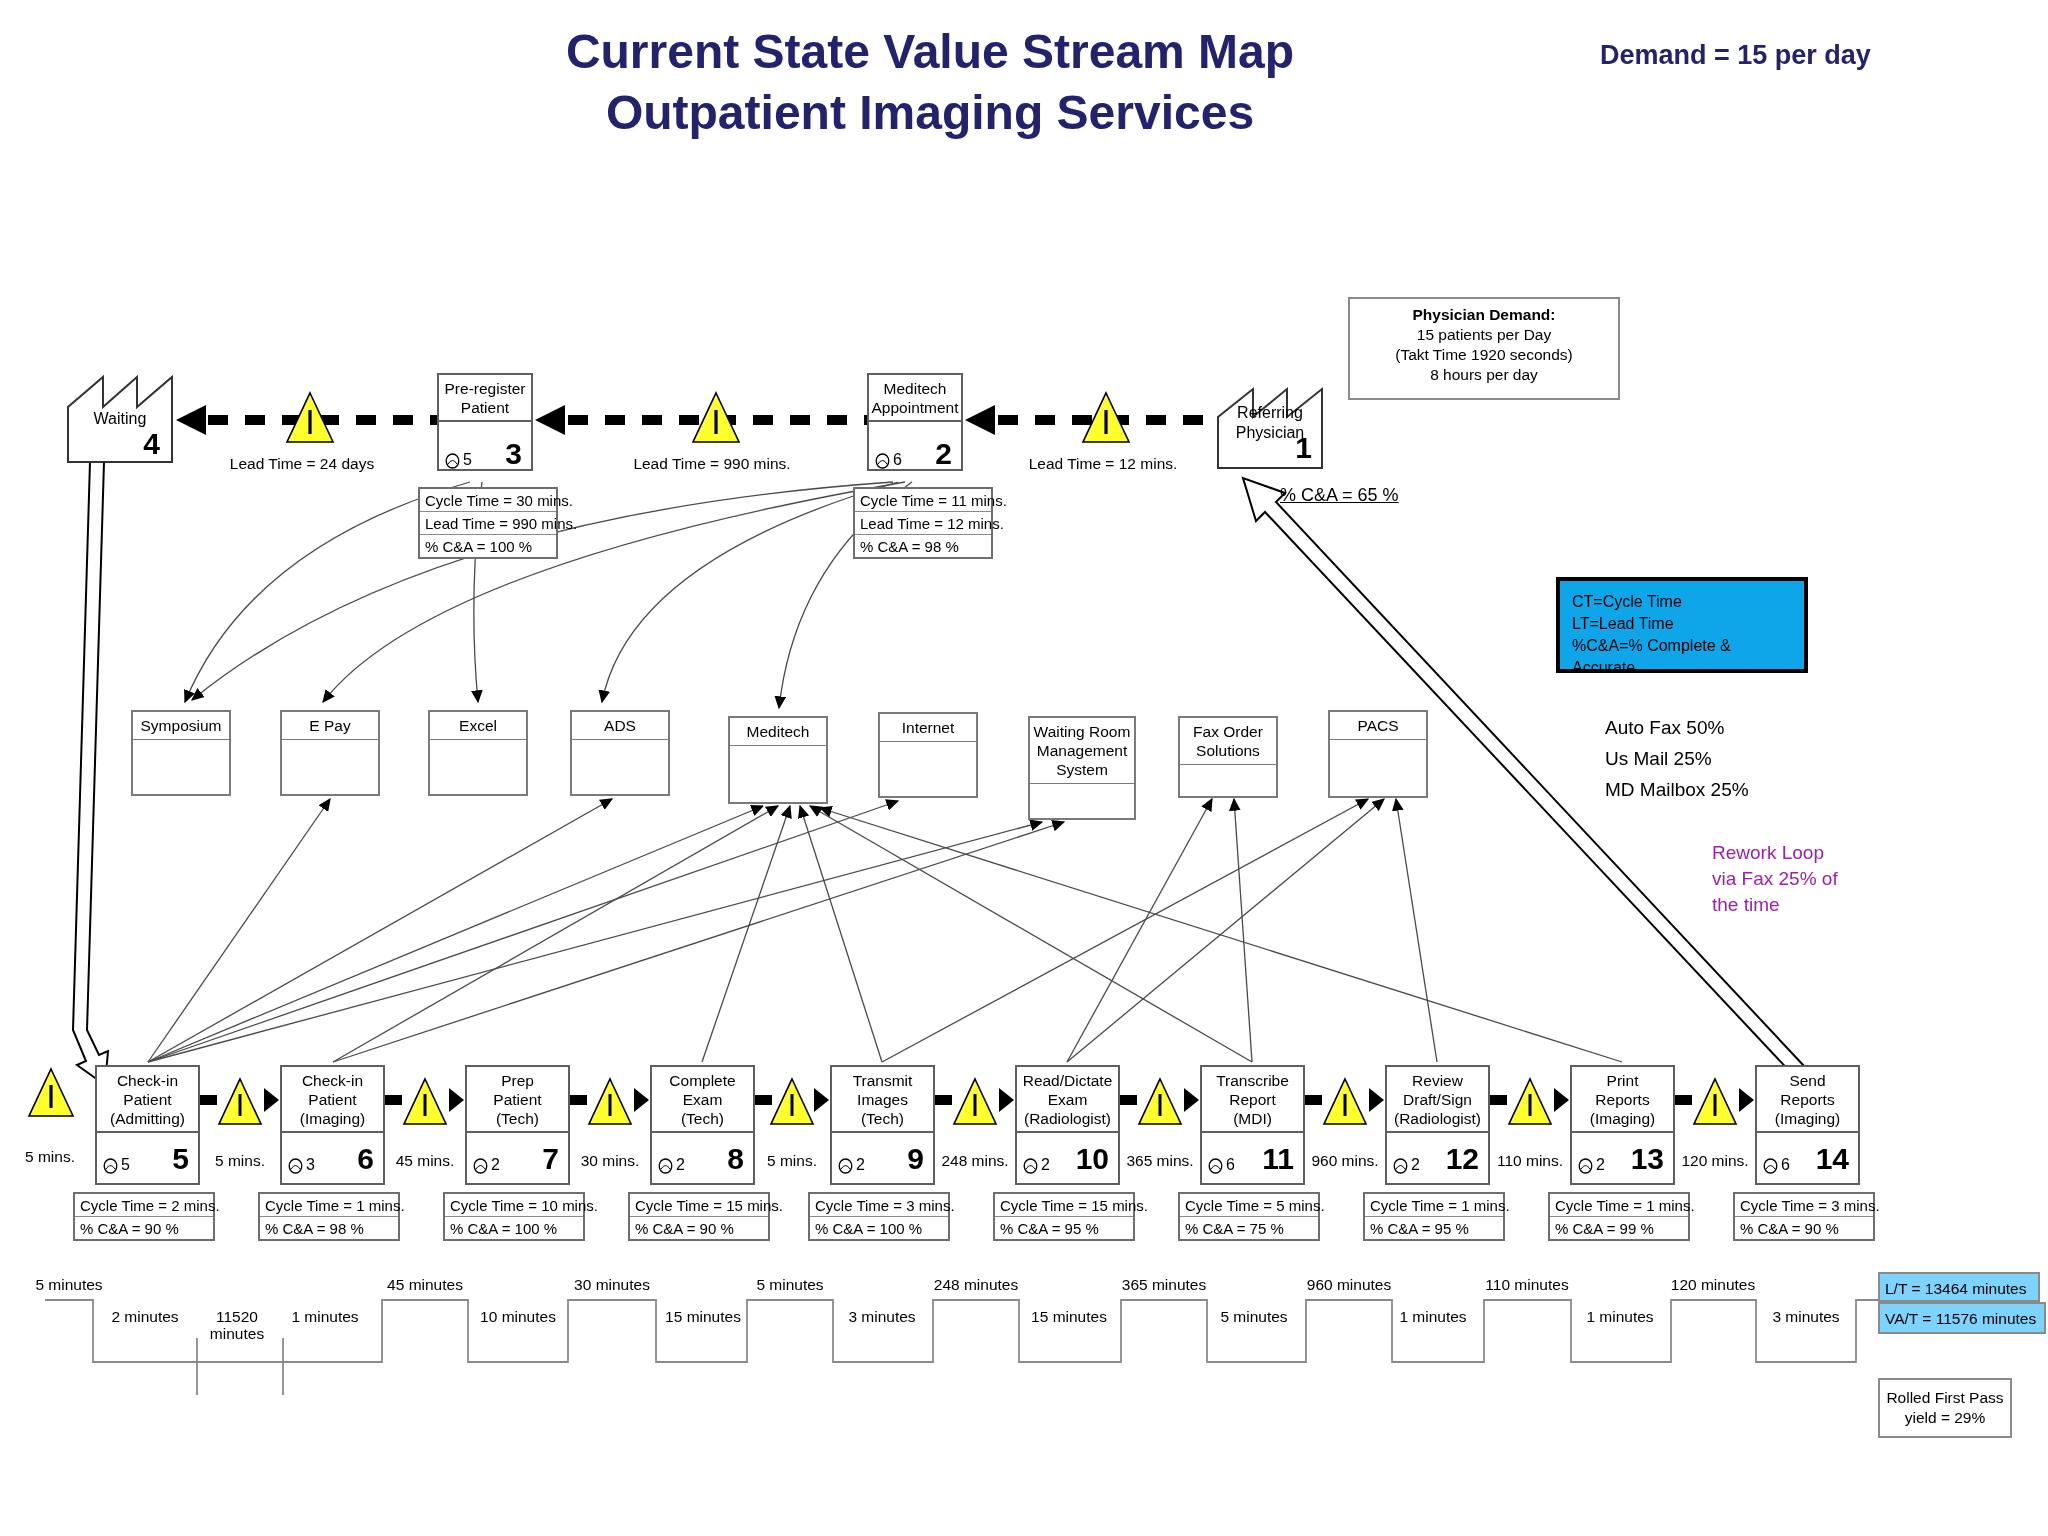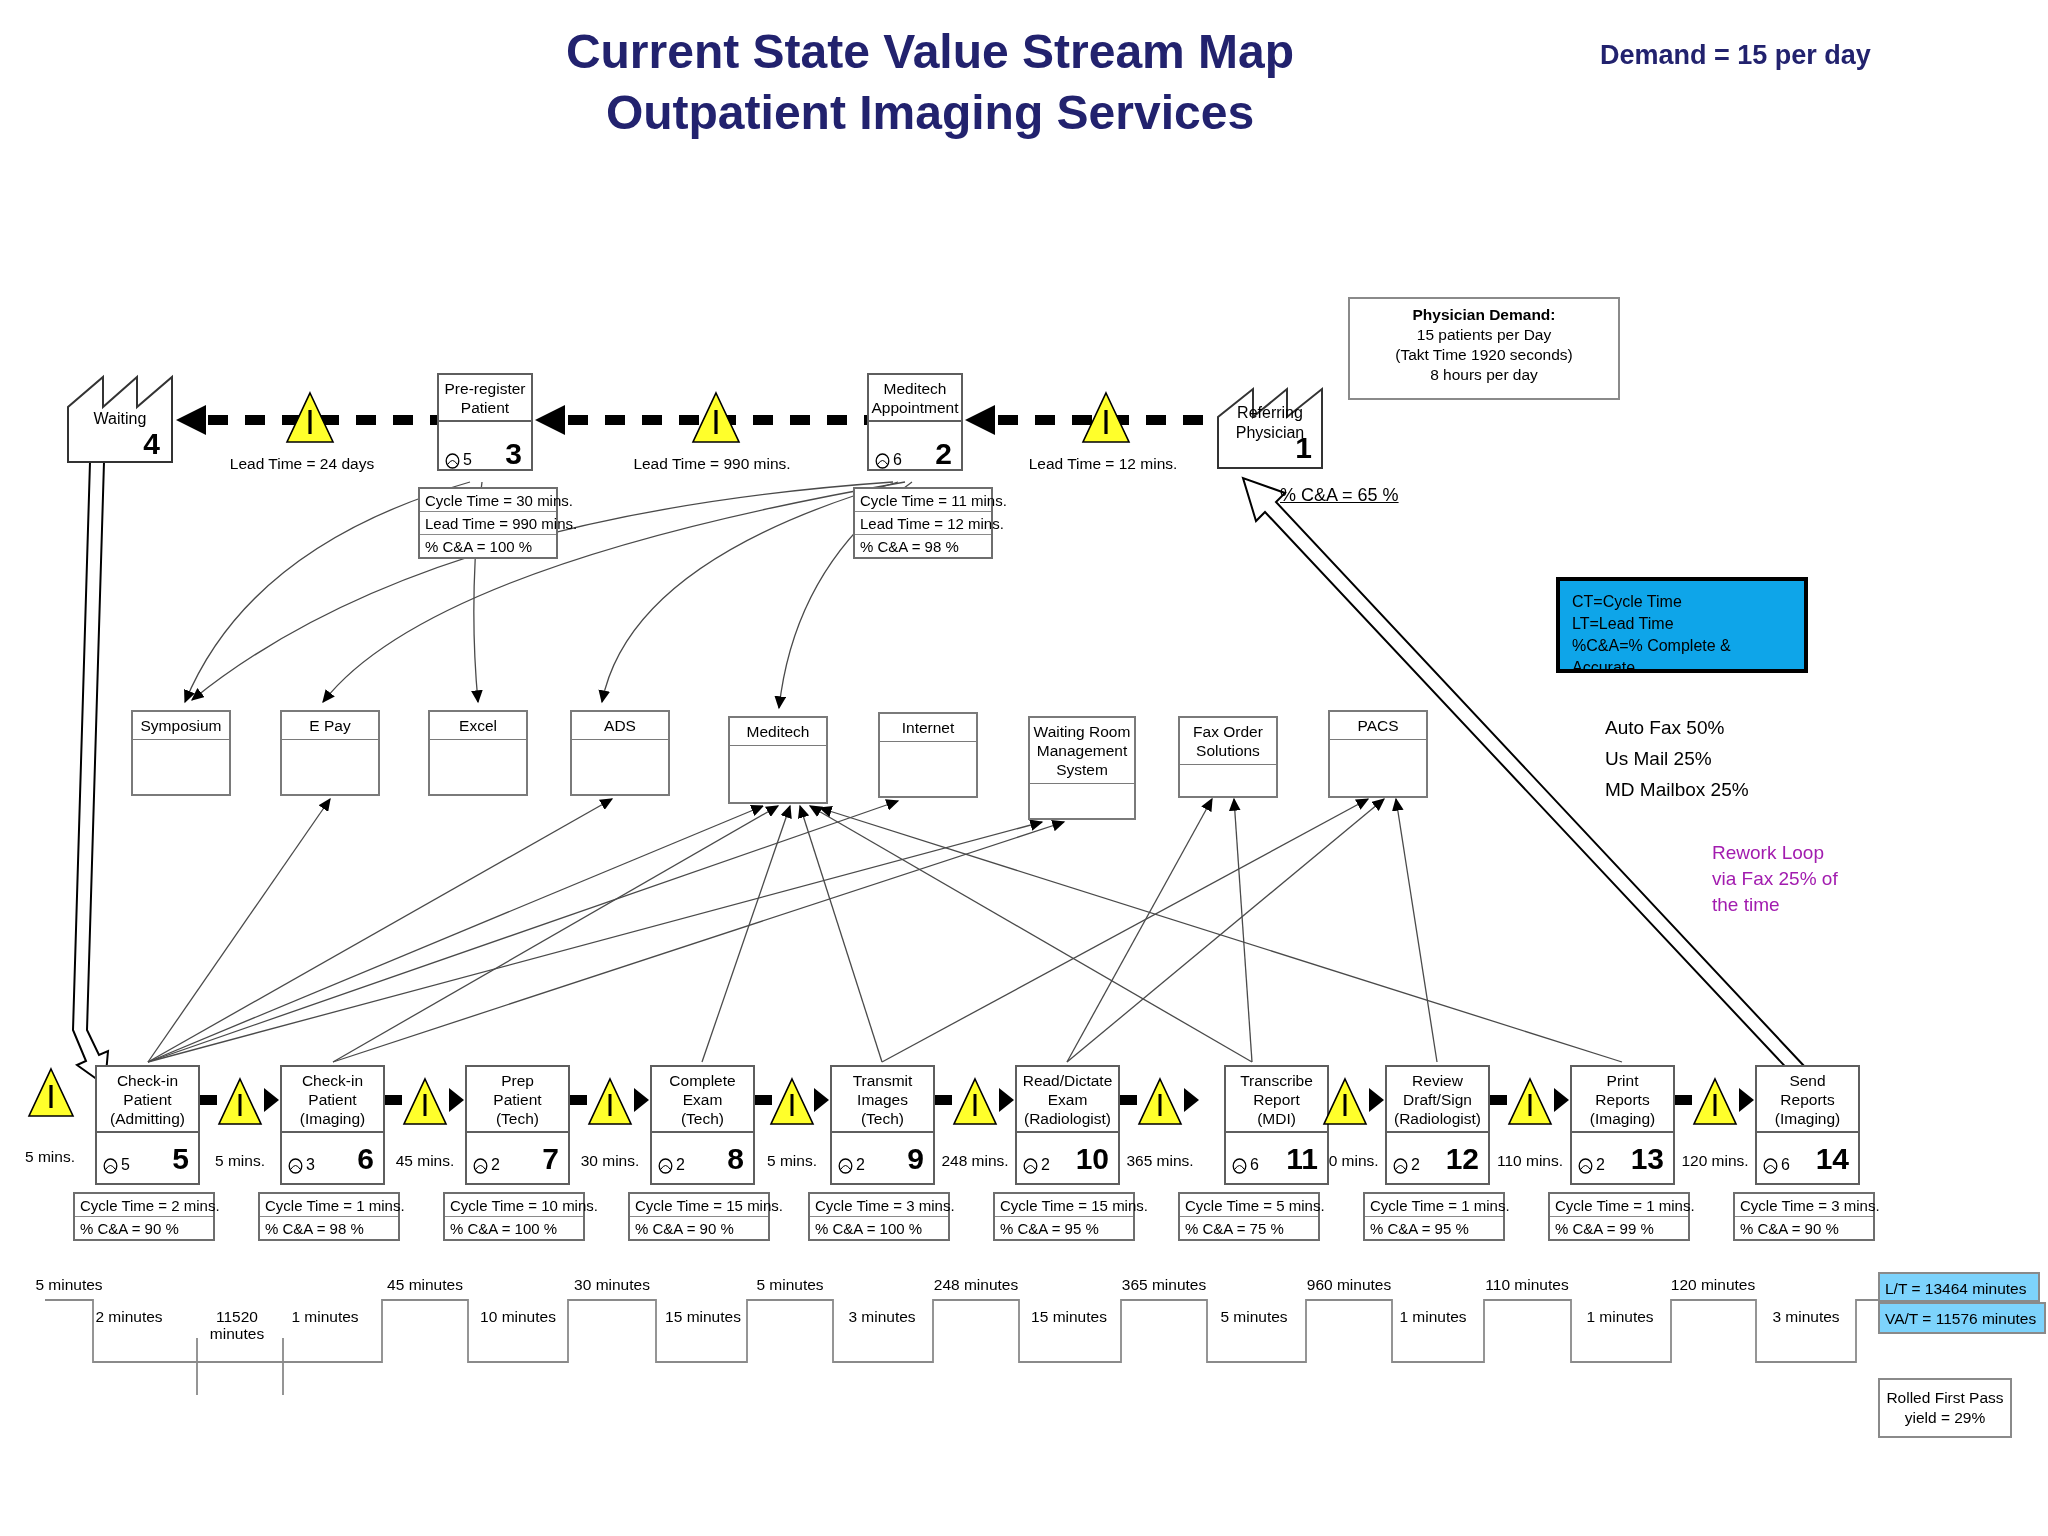--- a/index.html
+++ b/index.html
@@ -447,21 +447,21 @@
         <span>2</span>
       </div>
     <div class="stepnum">10</div>
   </div>
 </div>
 <div class="abs layer databox" style="left:993px;top:1192px;width:142px;">
   <div class="drow">Cycle Time = 15 mins.</div>
   <div class="drow">% C&amp;A = 95 %</div>
 </div>
 
-<div class="abs layer procbox" style="left:1200px;top:1065px;width:105px;height:120px;margin-left:24px;">
+<div class="abs layer procbox" style="left:1200px;top:1065px;width:105px;height:120px;">
   <div class="pname">Transcribe
 Report
 (MDI)</div>
   <div class="pbody" style="height:44px;">
     <div class="opwrap">
         <svg width="15" height="16">
           <ellipse cx="7.5" cy="8" rx="6.3" ry="7" fill="#fff" stroke="#000" stroke-width="1.3"></ellipse>
           <path d="M3,11 Q7.5,4 12,11" fill="none" stroke="#000" stroke-width="1"></path>
         </svg>
         <span>6</span>
@@ -537,21 +537,21 @@
 <div class="abs layer tl-high" style="left:9px;top:1276px;width:120px;">5 minutes</div>
 <div class="abs layer tl-high" style="left:365px;top:1276px;width:120px;">45 minutes</div>
 <div class="abs layer tl-high" style="left:552px;top:1276px;width:120px;">30 minutes</div>
 <div class="abs layer tl-high" style="left:730px;top:1276px;width:120px;">5 minutes</div>
 <div class="abs layer tl-high" style="left:916px;top:1276px;width:120px;">248 minutes</div>
 <div class="abs layer tl-high" style="left:1104px;top:1276px;width:120px;">365 minutes</div>
 <div class="abs layer tl-high" style="left:1289px;top:1276px;width:120px;">960 minutes</div>
 <div class="abs layer tl-high" style="left:1467px;top:1276px;width:120px;">110 minutes</div>
 <div class="abs layer tl-high" style="left:1653px;top:1276px;width:120px;">120 minutes</div>
 
-<div class="abs layer tl-low" style="left:79px;top:1308px;width:100px;">2 minutes</div>
+<div class="abs layer tl-low" style="left:95px;top:1308px;width:100px;">2 minutes</div>
 <div class="abs layer tl-low" style="left:192px;top:1308px;width:90px;">11520
 minutes</div>
 <div class="abs layer tl-low" style="left:280px;top:1308px;width:90px;">1 minutes</div>
 <div class="abs layer tl-low" style="left:468px;top:1308px;width:100px;">10 minutes</div>
 <div class="abs layer tl-low" style="left:653px;top:1308px;width:100px;">15 minutes</div>
 <div class="abs layer tl-low" style="left:832px;top:1308px;width:100px;">3 minutes</div>
 <div class="abs layer tl-low" style="left:1019px;top:1308px;width:100px;">15 minutes</div>
 <div class="abs layer tl-low" style="left:1204px;top:1308px;width:100px;">5 minutes</div>
 <div class="abs layer tl-low" style="left:1383px;top:1308px;width:100px;">1 minutes</div>
 <div class="abs layer tl-low" style="left:1570px;top:1308px;width:100px;">1 minutes</div>

